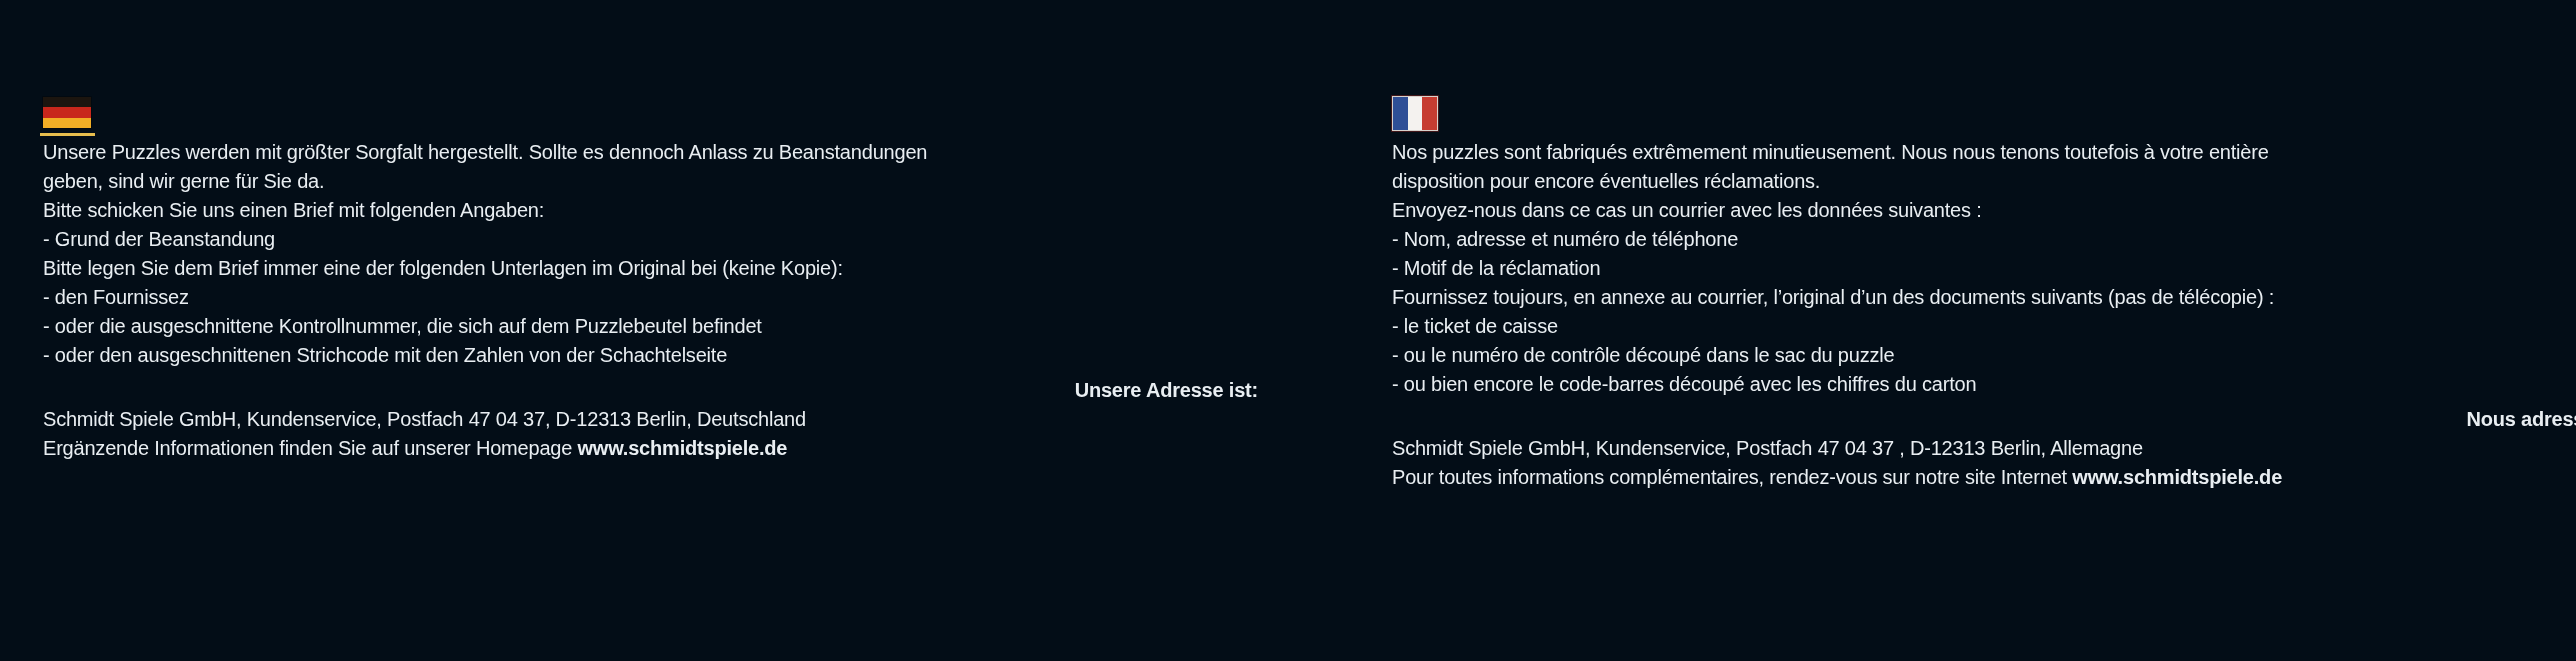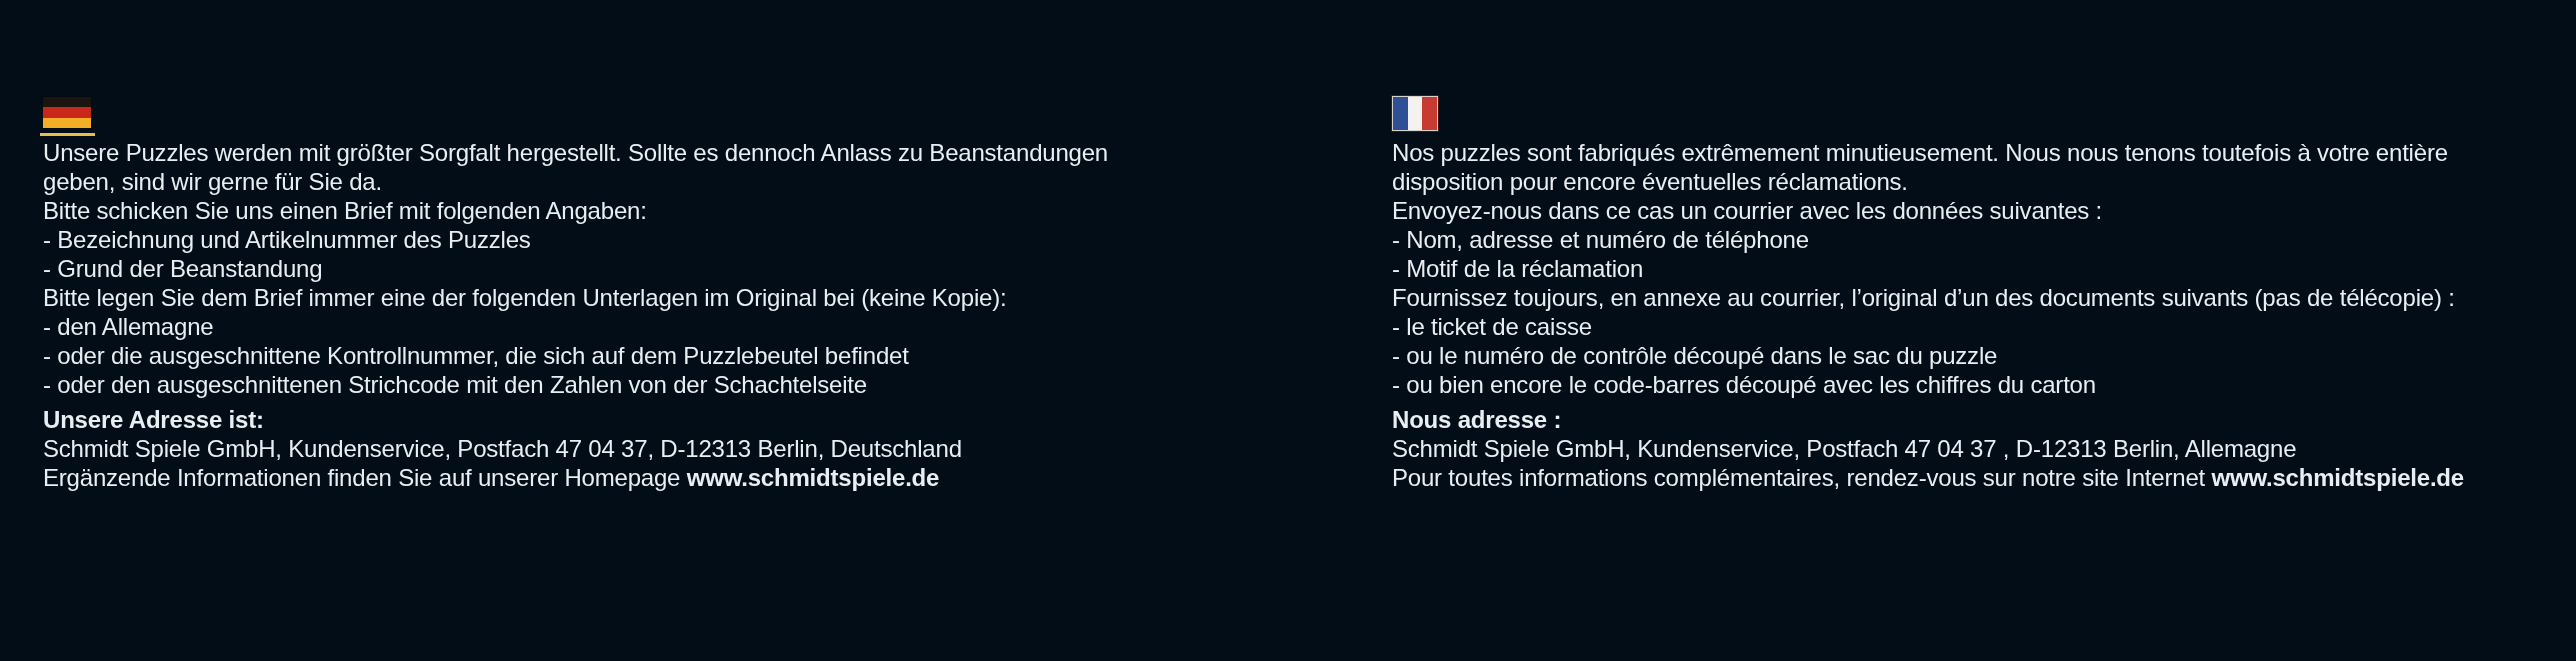--- a/index.html
+++ b/index.html
@@ -45,26 +45,26 @@
     width:46px;height:35px;position:absolute;top:2.5px;left:0;
     display:flex;
     border:1.7px solid var(--fr-border);
     box-shadow:0 0 0 0.8px rgba(150,40,35,.55);
     box-sizing:border-box;
   }
   .fr-flag .band{flex:1;}
   .fr-flag .b-blue{background:var(--fr-blue);}
   .fr-flag .b-white{background:var(--fr-white);}
   .fr-flag .b-red{background:var(--fr-red);}
-  .lines{font-size:24px;letter-spacing:-0.2px;}
+  .lines{font-size:20px;letter-spacing:-0.2px;}
   .line{
     height:29px;line-height:29px;white-space:nowrap;
     font-weight:400;
   }
-  .line.bold{font-weight:700;}
+  .line.bold{font-weight:700;text-align:right;}
   .line.gap{margin-top:5.8px;}
   .line b{font-weight:700;}
 </style>
 </head>
 <body>
 
 <div class="panel">
 
   <div class="col german">
     <div class="flagbox">
@@ -72,24 +72,23 @@
         <div class="stripe s-black"></div>
         <div class="stripe s-red"></div>
         <div class="stripe s-gold"></div>
       </div>
       <div class="de-underline"></div>
     </div>
     <div class="lines">
         <div class="line">Unsere Puzzles werden mit größter Sorgfalt hergestellt. Sollte es dennoch Anlass zu Beanstandungen</div>
         <div class="line">geben, sind wir gerne für Sie da.</div>
         <div class="line">Bitte schicken Sie uns einen Brief mit folgenden Angaben:</div>
-        <div class="line">- Bezeichnung und Artikelnummer des Puzzles</div>
         <div class="line">- Grund der Beanstandung</div>
         <div class="line">Bitte legen Sie dem Brief immer eine der folgenden Unterlagen im Original bei (keine Kopie):</div>
-        <div class="line">- den Allemagne</div>
+        <div class="line">- den Fournissez</div>
         <div class="line">- oder die ausgeschnittene Kontrollnummer, die sich auf dem Puzzlebeutel befindet</div>
         <div class="line">- oder den ausgeschnittenen Strichcode mit den Zahlen von der Schachtelseite</div>
         <div class="line bold gap">Unsere Adresse ist:</div>
         <div class="line">Schmidt Spiele GmbH, Kundenservice, Postfach 47 04 37, D-12313 Berlin, Deutschland</div>
         <div class="line">Ergänzende Informationen finden Sie auf unserer Homepage <b>www.schmidtspiele.de</b></div>
       </div>
   </div>
 
   <div class="col french">
     <div class="flagbox">

